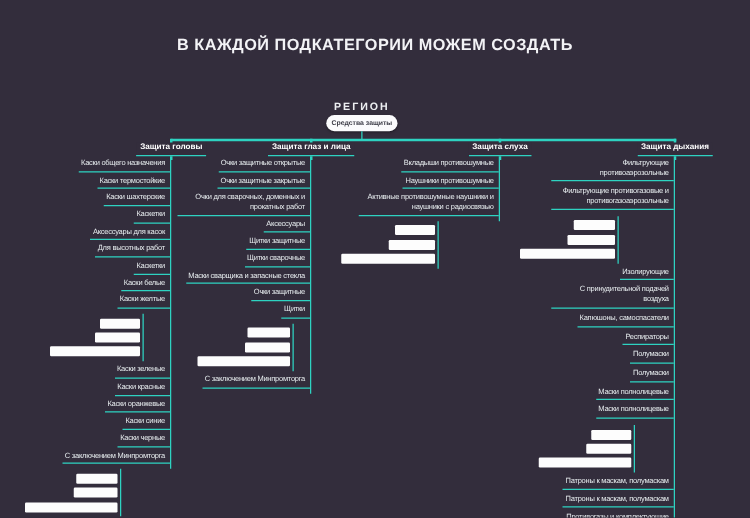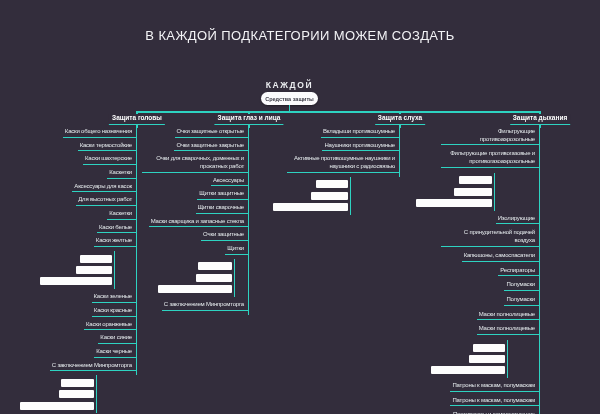--- a/index.html
+++ b/index.html
@@ -6,21 +6,21 @@
   html,body{margin:0;padding:0;}
   body{
     width:600px;height:414px;overflow:hidden;position:relative;
     background:var(--bg);
     font-family:"Liberation Sans", sans-serif;
     -webkit-text-size-adjust:none;
   }
   #canvas{position:absolute;inset:0;}
   .title{
     position:absolute;top:27px;left:0;right:0;text-align:center;
-    font-weight:400;font-size:13px;line-height:1.45;letter-spacing:.4px;
+    font-weight:700;font-size:13px;line-height:1.45;letter-spacing:.4px;
     color:#f3f3f6;
   }
   .domain{
     position:absolute;top:80px;left:0;width:579px;text-align:center;
     font-size:8.5px;font-weight:700;letter-spacing:1.6px;color:#eceef1;
   }
   .pill{
     position:absolute;top:92px;left:261px;width:57px;height:13px;
     background:#fbfbfd;border-radius:7px;
     display:flex;align-items:center;justify-content:center;
@@ -67,21 +67,21 @@
   .b3 .node{max-width:106px;}
   .b4 .node{max-width:92px;margin-bottom:5px;}
 </style>
 </head>
 <body style="background: rgb(51, 45, 60);">
 
 <div id="canvas">
   <div class="title">
     <div>В КАЖДОЙ ПОДКАТЕГОРИИ МОЖЕМ СОЗДАТЬ</div>
   </div>
-  <div class="domain">КАЖДОЙ</div>
+  <div class="domain">РЕГИОН</div>
   <div class="pill">Средства защиты</div>
   <div class="vline root"></div>
   <div class="hline main"></div>
   <div id="branches">
       <div class="branch b1">
         <div class="branch-header">Защита головы</div>
         <div class="trunk-group">
           <div class="node">Каски общего назначения</div>
           <div class="node">Каски термостойкие</div>
           <div class="node">Каски шахтерские</div>

